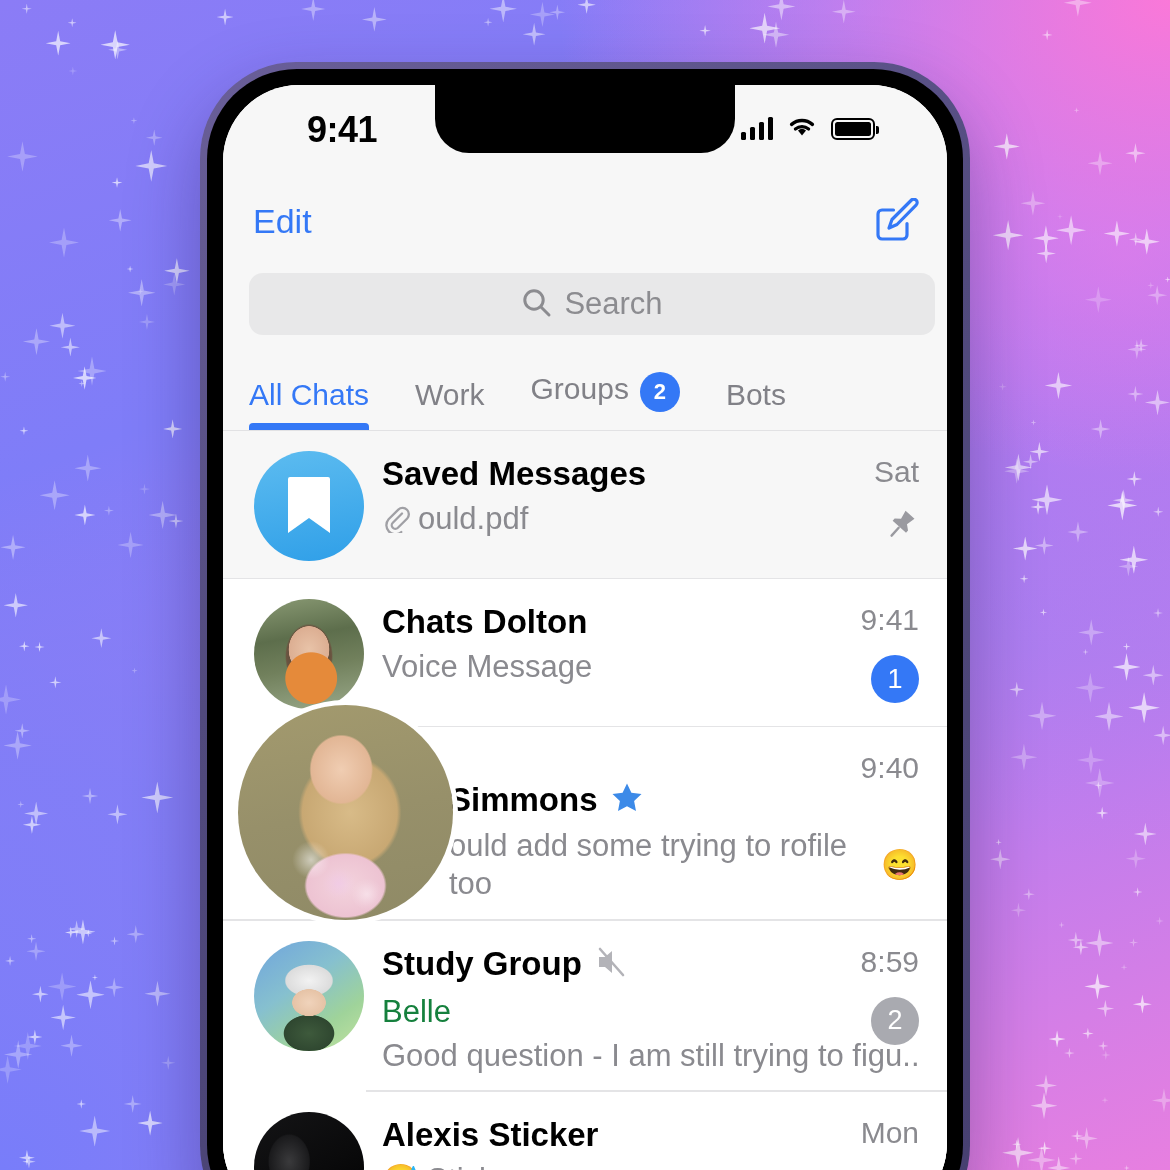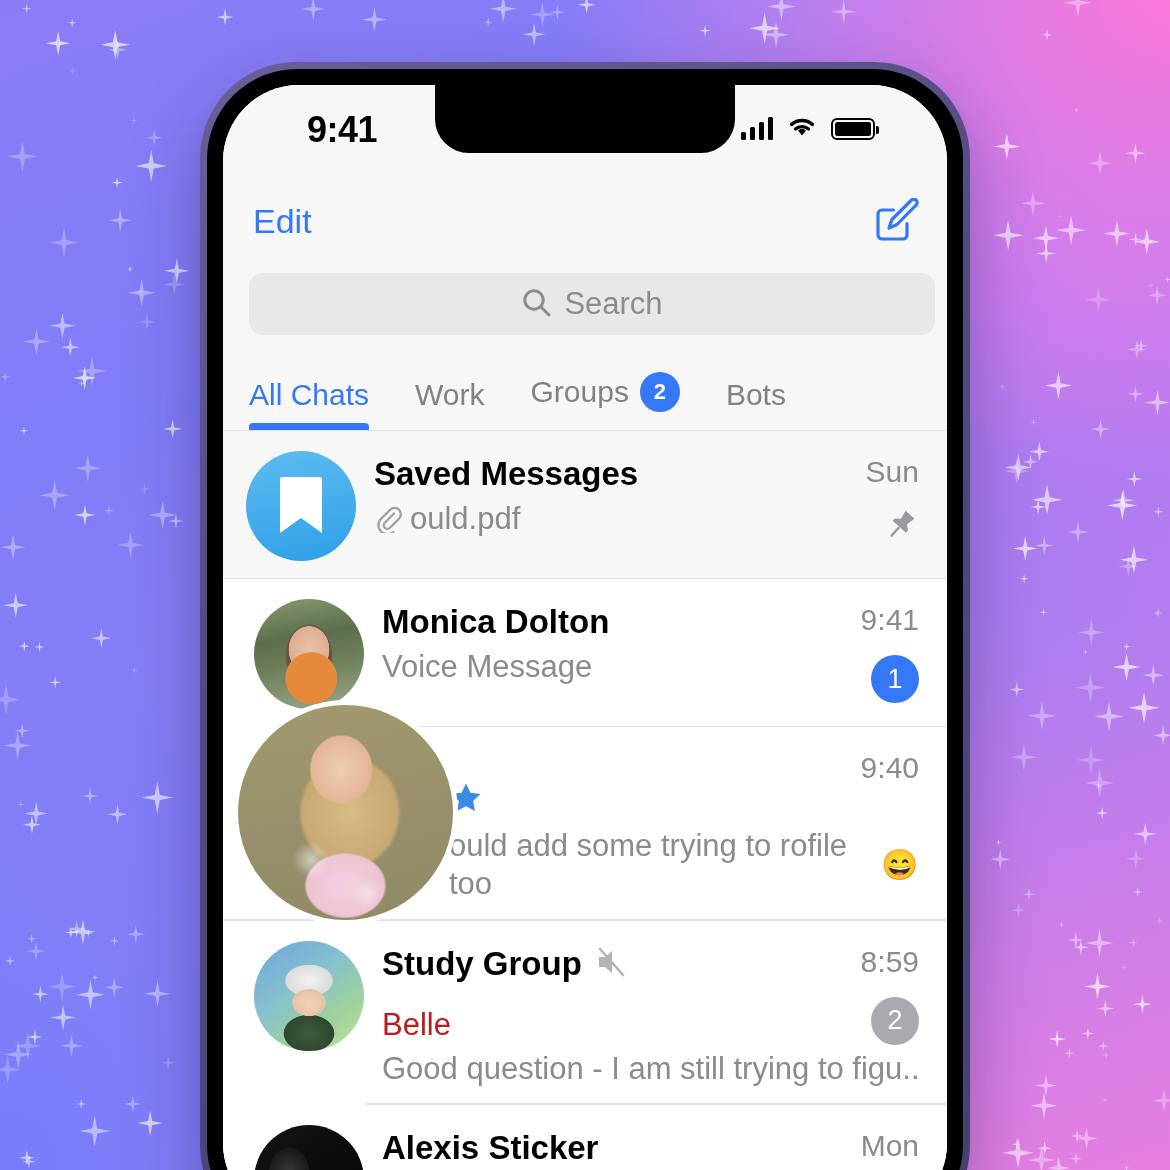--- a/index.html
+++ b/index.html
@@ -163,21 +163,21 @@
     background: #f7f7f7;
     display: flex;
     align-items: flex-end;
     padding: 0 26px;
     height: 74px;
     gap: 0;
     border-bottom: 1.5px solid #e2e2e4;
   }
   .tab {
     display: flex;
-    align-items: center;
+    align-items: flex-start;
     gap: 11px;
     font-size: 30px;
     color: #818187;
     padding: 0 0 18px 0;
     margin-right: 46px;
     position: relative;
     cursor: pointer;
     white-space: nowrap;
   }
   .tab:last-child { margin-right: 0; }
@@ -208,21 +208,21 @@
   #chat-list { background: #fff; position: relative; }
   .chat-row {
     position: relative;
     display: flex;
     align-items: flex-start;
     padding: 20px 28px 18px 16px;
     background: #fff;
     cursor: pointer;
     min-height: 145px;
   }
-  .chat-row.pinned { background: #f7f7f7; padding-left: 8px; }
+  .chat-row.pinned { background: #f7f7f7; }
   .chat-row .sep {
     position: absolute;
     left: 143px; right: 0; bottom: 0;
     height: 1.5px;
     background: #e4e4e6;
   }
   .chat-row.pinned .sep { left: 0; }
 
   .avatar {
     width: 110px; height: 110px;
@@ -250,22 +250,22 @@
     color: #8a8a8f;
     margin-top: 8px;
     display: flex;
     align-items: center;
     gap: 8px;
     white-space: nowrap;
     overflow: hidden;
   }
   .chat-sender {
     font-size: 31px;
-    color: #b91c1c;
-    margin-top: 24px;
+    color: #15803d;
+    margin-top: 11px;
   }
   .chat-right {
     position: absolute;
     right: 28px;
     top: 24px;
     display: flex;
     flex-direction: column;
     align-items: flex-end;
     gap: 18px;
   }
@@ -628,58 +628,59 @@
               <div class="chat-snippet">
                 <span class="tiny-icon">
                   <svg width="28" height="28" viewBox="0 0 28 28">
                     <path d="M20 8.5l-9.2 9.2a3.6 3.6 0 0 0 5.1 5.1l9.3-9.3a6.3 6.3 0 0 0-8.9-8.9L6.6 14.3a9 9 0 0 0 12.7 12.7" stroke="#a0a0a5" stroke-width="2.3" fill="none" stroke-linecap="round"></path>
                   </svg>
                 </span>
                 <span>ould.pdf</span>
               </div>
             </div>
             <div class="chat-right">
-              <span class="chat-time">Sun</span>
+              <span class="chat-time">Sat</span>
               <span>
                 <svg width="38" height="38" viewBox="0 0 38 38">
                   <g transform="rotate(42 19 19)">
                     <path d="M13 4h12l-2 9 5 4v3H10v-3l5-4z" fill="#9a9aa0"></path>
                     <rect x="18" y="20" width="2.4" height="13" rx="1.2" fill="#9a9aa0"></rect>
                   </g>
                 </svg>
               </span>
             </div>
             <div class="sep"></div>
           </div>
 
           <div class="chat-row">
             <div class="avatar">
               <div class="art art-monica"></div>
             </div>
             <div class="chat-body">
               <div class="row-top">
-                <span class="chat-name">Monica Dolton</span>
+                <span class="chat-name">Chats Dolton</span>
               </div>
               <div class="chat-snippet">
                 <span>Voice Message</span>
               </div>
             </div>
             <div class="chat-right">
               <span class="chat-time">9:41</span>
               <span class="unread">1</span>
             </div>
             <div class="sep"></div>
           </div>
 
           <div class="chat-row" id="simmons-row">
             <div id="simmons-avatar">
               <div class="art art-bubbles"></div>
             </div>
             <div class="chat-body">
               <div class="row-top">
+                <span class="chat-name">Simmons</span>
                 <span>
                   <svg width="34" height="34" viewBox="0 0 34 34">
                     <path d="M17 2.5l4.4 9.3 10.1 1.3-7.4 7 1.9 10-9-4.9-9 4.9 1.9-10-7.4-7 10.1-1.3z" fill="#3c8ae8"></path>
                   </svg>
                 </span>
               </div>
               <div class="chat-snippet multiline">
                 <span>ould add some trying to rofile too</span>
                 <span class="emoji">😄</span>
               </div>

